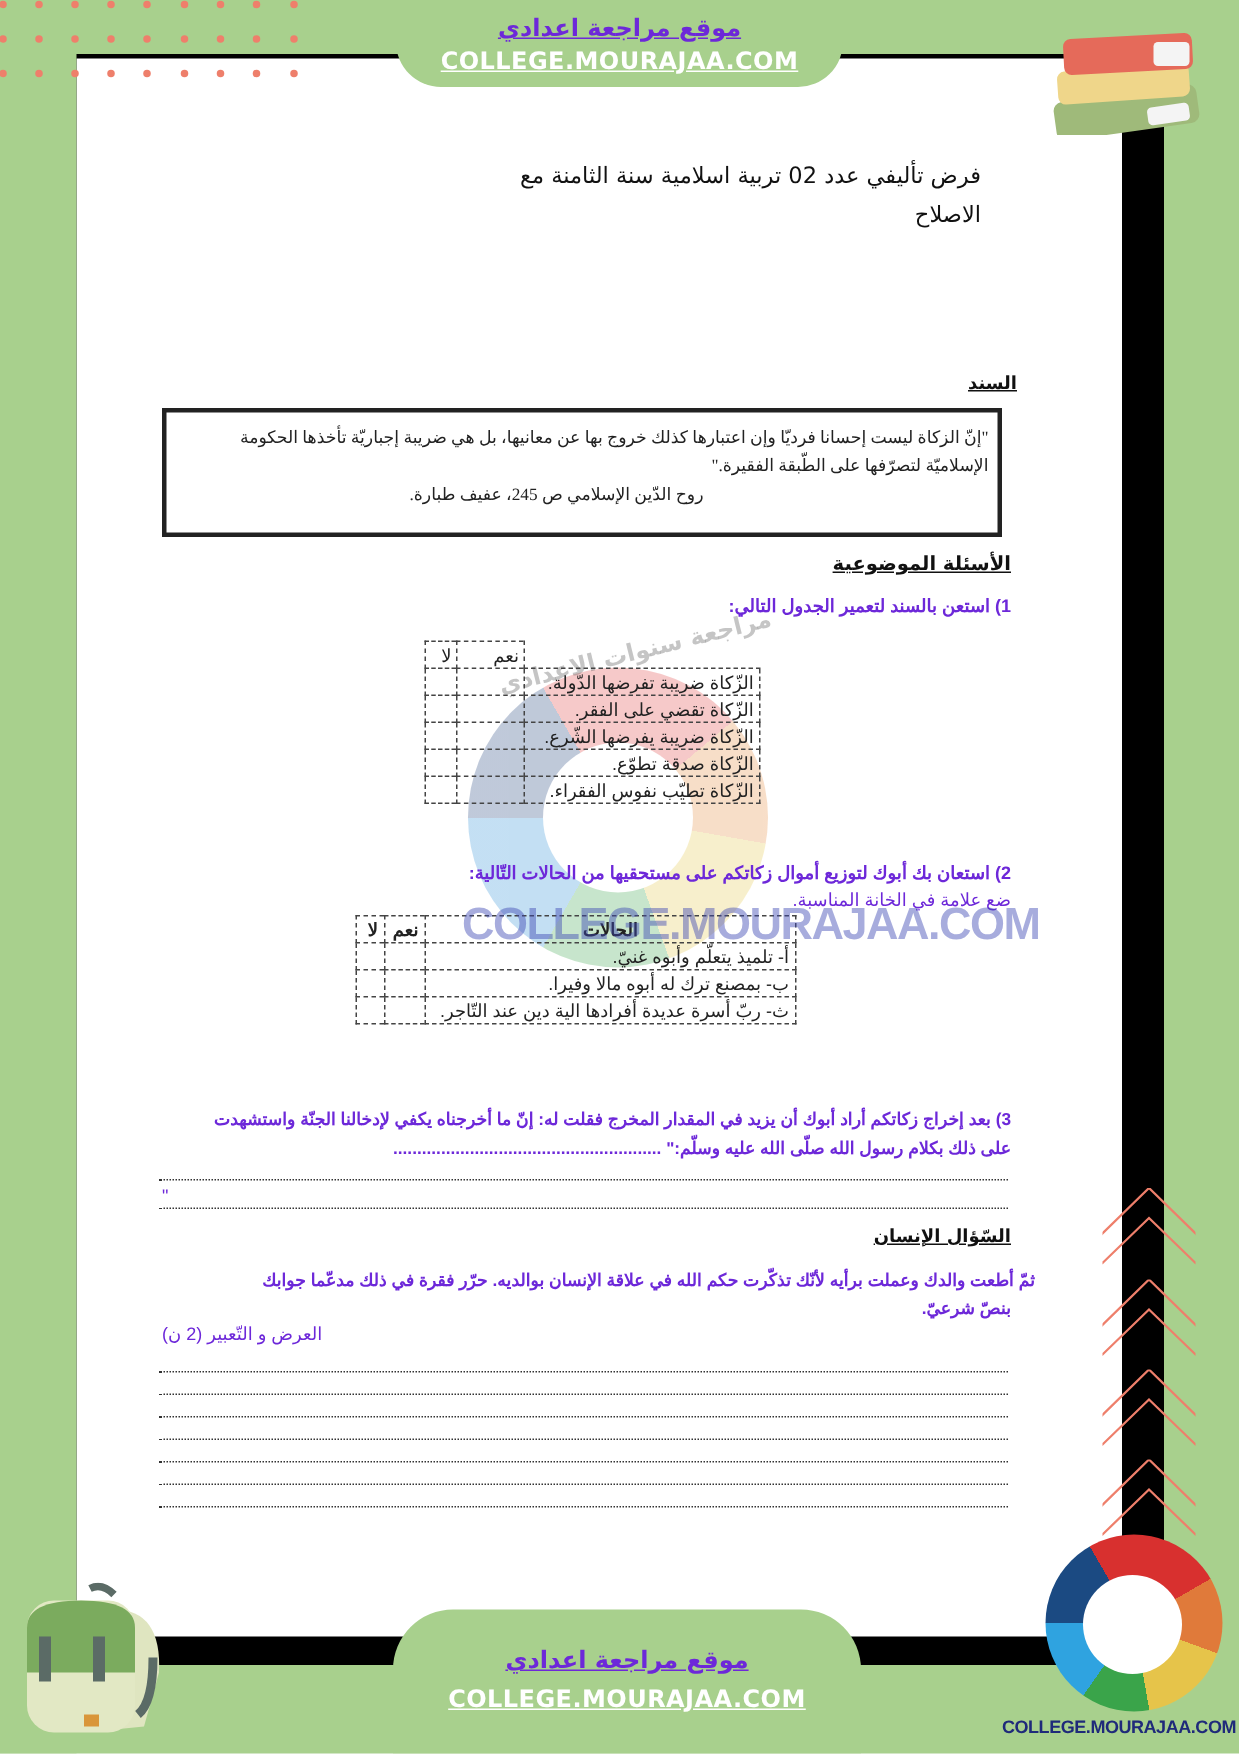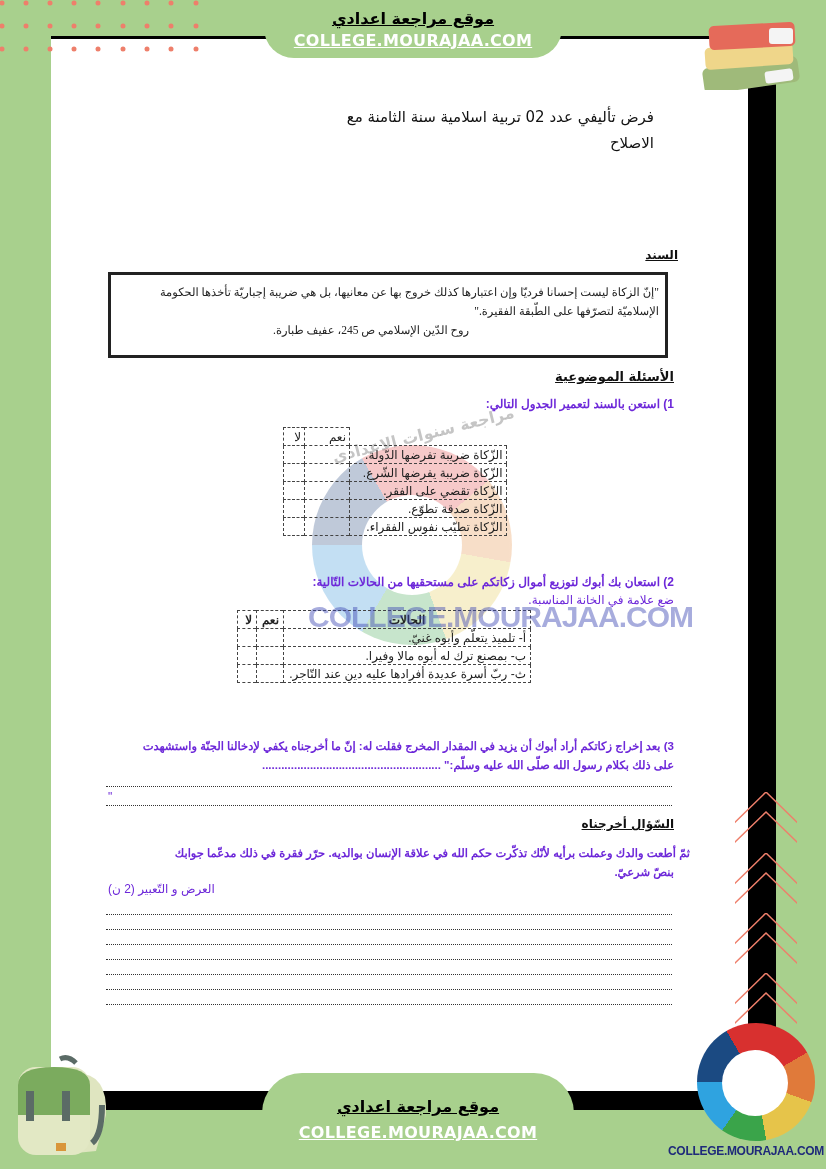--- a/index.html
+++ b/index.html
@@ -3,21 +3,21 @@
 <meta charset="utf-8">
 <style>
   html,body{margin:0;padding:0;}
   body{width:826px;height:1169px;position:relative;overflow:hidden;background:#a8d08d;font-family:"DejaVu Sans",sans-serif;}
   .black-frame{position:absolute;left:0;top:36px;width:776px;height:1074px;background:#000;}
   .page{position:absolute;left:51px;top:39px;width:697px;height:1052px;background:#fff;}
   .green-left{position:absolute;left:0;top:36px;width:51px;height:1133px;background:#a8d08d;}
   .dots{position:absolute;left:0;top:0;width:200px;height:52px;}
   .top-tab{position:absolute;left:264px;top:0;width:298px;height:58px;background:#a8d08d;border-radius:0 0 30px 30px;}
   .bot-tab{position:absolute;left:262px;top:1073px;width:312px;height:96px;background:#a8d08d;border-radius:40px 40px 0 0;}
-  .tab-ar{position:absolute;left:0;width:100%;text-align:center;color:#000000;font-weight:bold;font-size:16px;text-decoration:underline;direction:rtl;}
+  .tab-ar{position:absolute;left:0;width:100%;text-align:center;color:#6d28d9;font-weight:bold;font-size:16px;text-decoration:underline;direction:rtl;}
   .tab-en{position:absolute;left:0;width:100%;text-align:center;color:#fff;font-weight:bold;font-size:16px;text-decoration:underline;letter-spacing:.3px;}
   .doc-title{position:absolute;right:172px;top:104px;width:480px;text-align:right;direction:rtl;font-family:"DejaVu Sans",sans-serif;font-size:15px;line-height:26px;color:#111;letter-spacing:1px;}
   .sec-head{position:absolute;direction:rtl;font-weight:bold;font-size:12px;text-decoration:underline;color:#111;}
   .sanad-box{position:absolute;left:108px;top:272px;width:560px;height:86px;border:3px solid #222;box-sizing:border-box;padding:8px 6px 0 6px;direction:rtl;font-size:11.5px;line-height:19px;color:#222;font-family:"Liberation Serif",serif;}
   .sanad-src{display:block;padding-right:190px;}
   .q{position:absolute;direction:rtl;font-size:12px;color:#6d28d9;font-family:"Liberation Sans",sans-serif;}
   .qb{font-weight:bold;}
   table.t1{position:absolute;left:283px;top:427px;border-collapse:collapse;direction:rtl;font-size:12px;font-family:"Liberation Sans",sans-serif;}
   table.t1 td{border:1px dashed #444;height:17px;padding:0 3px;color:#222;}
   table.t2{position:absolute;left:237px;top:610px;border-collapse:collapse;direction:rtl;font-size:12px;font-family:"Liberation Sans",sans-serif;}
@@ -112,26 +112,26 @@
     <td style="width:150px;border-top:none;border-right:none;"></td>
     <td style="width:38px;">نعم</td>
     <td style="width:14px;">لا</td>
   </tr>
   <tr>
         <td>الزّكاة ضريبة تفرضها الدّولة.</td>
         <td></td>
         <td></td>
       </tr>
   <tr>
+        <td>الزّكاة تقضي على الفقر.</td>
+        <td></td>
+        <td></td>
+      </tr>
+  <tr>
         <td>الزّكاة ضريبة يفرضها الشّرع.</td>
-        <td></td>
-        <td></td>
-      </tr>
-  <tr>
-        <td>الزّكاة تقضي على الفقر.</td>
         <td></td>
         <td></td>
       </tr>
   <tr>
         <td>الزّكاة صدقة تطوّع.</td>
         <td></td>
         <td></td>
       </tr>
   <tr>
         <td>الزّكاة تطيّب نفوس الفقراء.</td>
@@ -155,36 +155,36 @@
         <td>أ- تلميذ يتعلّم وأبوه غنيّ.</td>
         <td></td>
         <td></td>
       </tr>
   <tr>
         <td>ب- بمصنع ترك له أبوه مالا وفيرا.</td>
         <td></td>
         <td></td>
       </tr>
   <tr>
-        <td>ث- ربّ أسرة عديدة أفرادها عليه دين عند التّاجر.</td>
+        <td>ث- ربّ أسرة عديدة أفرادها الية دين عند التّاجر.</td>
         <td></td>
         <td></td>
       </tr>
 </tbody>
   </table>
 
 <div class="wm-text">COLLEGE.MOURAJAA.COM</div>
 
 <div class="q qb" style="right:152px;top:739px;width:570px;font-size:11.5px;">3) بعد إخراج زكاتكم أراد أبوك أن يزيد في المقدار المخرج فقلت له: إنّ ما أخرجناه يكفي لإدخالنا الجنّة واستشهدت</div>
 <div class="q qb" style="right:152px;top:758px;width:570px;font-size:11.5px;">على ذلك بكلام رسول الله صلّى الله عليه وسلّم:" ........................................................</div>
 <div class="dotline" style="top:786px;"></div>
 <div class="q" style="left:108px;top:790px;font-size:12px;">"</div>
 <div class="dotline" style="top:805px;"></div>
 
-<div class="sec-head" style="right:152px;top:817px;font-size:12px;">السّؤال أخرجناه</div>
+<div class="sec-head" style="right:152px;top:817px;font-size:12px;">السّؤال الإنسان</div>
 <div class="q qb" style="right:136px;top:846px;width:570px;font-size:11.5px;">ثمّ أطعت والدك وعملت برأيه لأنّك تذكّرت حكم الله في علاقة الإنسان بوالديه. حرّر فقرة في ذلك مدعّما جوابك</div>
 <div class="q qb" style="right:152px;top:865px;font-size:11.5px;">بنصّ شرعيّ.</div>
 <div class="q" style="left:108px;top:882px;font-size:12px;">العرض و التّعبير (2 ن)</div>
 
 <div class="dotline" style="top:914px;"></div>
 <div class="dotline" style="top:929px;"></div>
 <div class="dotline" style="top:944px;"></div>
 <div class="dotline" style="top:959px;"></div>
 <div class="dotline" style="top:974px;"></div>
 <div class="dotline" style="top:989px;"></div>

